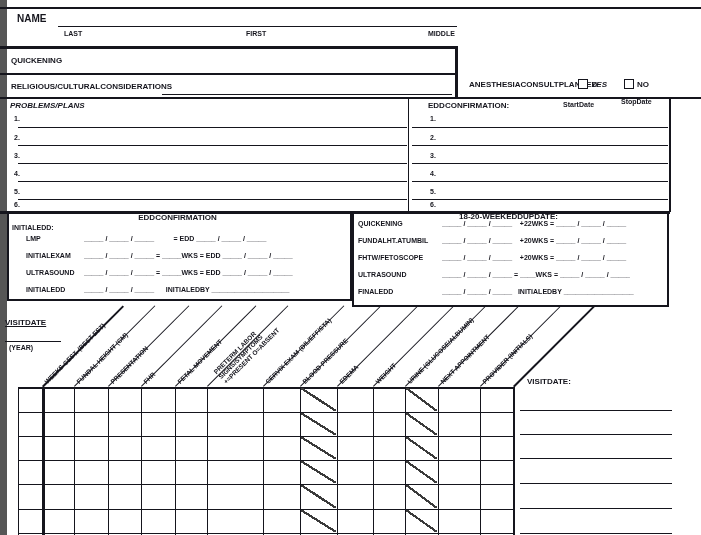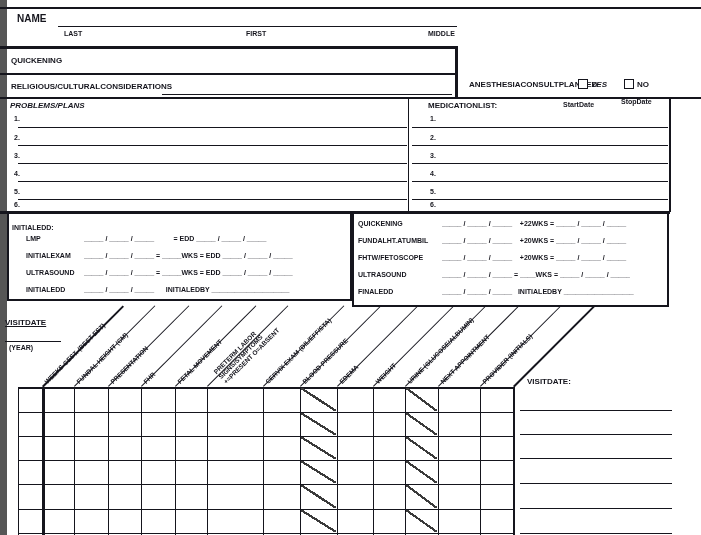--- a/index.html
+++ b/index.html
@@ -48,21 +48,21 @@
 
   <div class="lbl fs8" style="left:469px;top:80px;">ANESTHESIACONSULTPLANNED</div>
   <div class="checkbox" style="left:578px;top:79px;"></div>
   <div class="lbl fs8" style="left:591px;top:80px;font-style:italic;">YES</div>
   <div class="checkbox" style="left:624px;top:79px;"></div>
   <div class="lbl fs8" style="left:637px;top:80px;">NO</div>
 
   <div class="hline" style="left:0;top:97px;width:701px;height:2px;"></div>
 
   <div class="lbl fs8" style="left:10px;top:101px;font-style:italic;">PROBLEMS/PLANS</div>
-  <div class="lbl fs8" style="left:428px;top:101px;">MEDICATIONLIST:</div>
+  <div class="lbl fs8" style="left:428px;top:101px;">EDDCONFIRMATION:</div>
   <div class="lbl fs7" style="left:563px;top:101px;">StartDate</div>
   <div class="lbl fs7" style="left:621px;top:98px;">StopDate</div>
   <div id="problems-layer" class="abs">
       <div class="lbl fs7" style="left:14px;top:115px;">1.</div>
       <div class="hline" style="left:18px;top:127px;width:389px;"></div>
       <div class="lbl fs7" style="left:14px;top:134px;">2.</div>
       <div class="hline" style="left:18px;top:145px;width:389px;"></div>
       <div class="lbl fs7" style="left:14px;top:152px;">3.</div>
       <div class="hline" style="left:18px;top:163px;width:389px;"></div>
       <div class="lbl fs7" style="left:14px;top:170px;">4.</div>
@@ -82,29 +82,31 @@
       <div class="hline" style="left:412px;top:181px;width:256px;"></div>
       <div class="lbl fs7" style="left:430px;top:188px;">5.</div>
       <div class="hline" style="left:412px;top:199px;width:256px;"></div>
       <div class="lbl fs7" style="left:430px;top:201px;">6.</div>
     </div>
   <div class="vline" style="left:408px;top:97px;height:115px;"></div>
   <div class="vline" style="left:669px;top:97px;height:115px;width:2px;"></div>
   <div class="hline" style="left:0;top:211px;width:670px;height:2.5px;"></div>
 
   <div class="abs" style="left:7px;top:211px;width:341px;height:85px;border:2px solid #15151d;border-top-width:3px;"></div>
+  <div class="lbl fs8" style="left:7px;top:213px;width:341px;text-align:center;">EDDCONFIRMATION</div>
   <div class="lbl fs7" style="left:12px;top:224px;">INITIALEDD:</div>
   <div id="edd-confirmation-rows" class="abs">
       <div class="edd-row" style="left:26px;top:235px;"><span class="rl" style="width: 58px;">LMP</span><span>_____ / _____ / _____          = EDD _____ / _____ / _____</span></div>
       <div class="edd-row" style="left:26px;top:252px;"><span class="rl" style="width: 58px;">INITIALEXAM</span><span>_____ / _____ / _____ = _____WKS = EDD _____ / _____ / _____</span></div>
       <div class="edd-row" style="left:26px;top:269px;"><span class="rl" style="width: 58px;">ULTRASOUND</span><span>_____ / _____ / _____ = _____WKS = EDD _____ / _____ / _____</span></div>
       <div class="edd-row" style="left:26px;top:286px;"><span class="rl" style="width: 58px;">INITIALEDD</span><span>_____ / _____ / _____      INITIALEDBY ____________________</span></div>
     </div>
 
   <div class="abs" style="left:352px;top:211px;width:313px;height:91px;border:2px solid #15151d;border-top-width:3px;"></div>
+  <div class="lbl fs8" style="left:352px;top:212px;width:313px;text-align:center;">18-20-WEEKEDDUPDATE:</div>
   <div id="edd-update-rows" class="abs">
       <div class="edd-row" style="left:358px;top:220px;"><span class="rl" style="width: 84px;">QUICKENING</span><span>_____ / _____ / _____    +22WKS = _____ / _____ / _____</span></div>
       <div class="edd-row" style="left:358px;top:237px;"><span class="rl" style="width: 84px;">FUNDALHT.ATUMBIL</span><span>_____ / _____ / _____    +20WKS = _____ / _____ / _____</span></div>
       <div class="edd-row" style="left:358px;top:254px;"><span class="rl" style="width: 84px;">FHTW/FETOSCOPE</span><span>_____ / _____ / _____    +20WKS = _____ / _____ / _____</span></div>
       <div class="edd-row" style="left:358px;top:271px;"><span class="rl" style="width: 84px;">ULTRASOUND</span><span>_____ / _____ / _____ = ____WKS = _____ / _____ / _____</span></div>
       <div class="edd-row" style="left:358px;top:288px;"><span class="rl" style="width: 84px;">FINALEDD</span><span>_____ / _____ / _____   INITIALEDBY __________________</span></div>
     </div>
 
   <div class="lbl fs8" style="left:5px;top:318px;text-decoration:underline;">VISITDATE</div>
   <div class="hline" style="left:5px;top:341px;width:56px;"></div>

